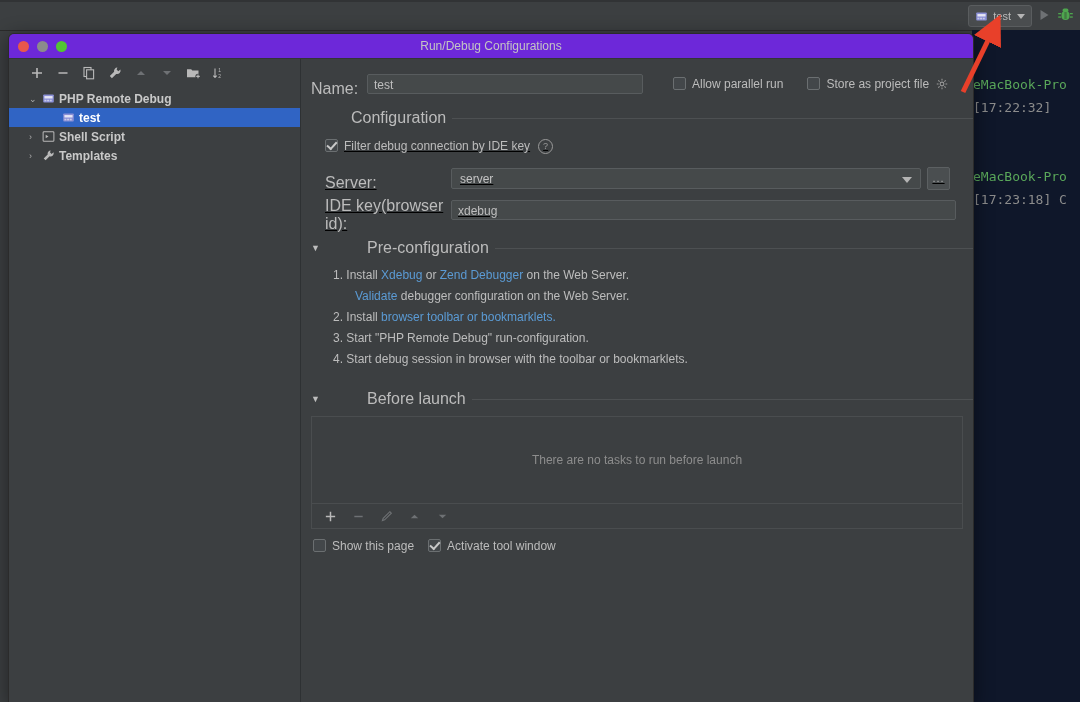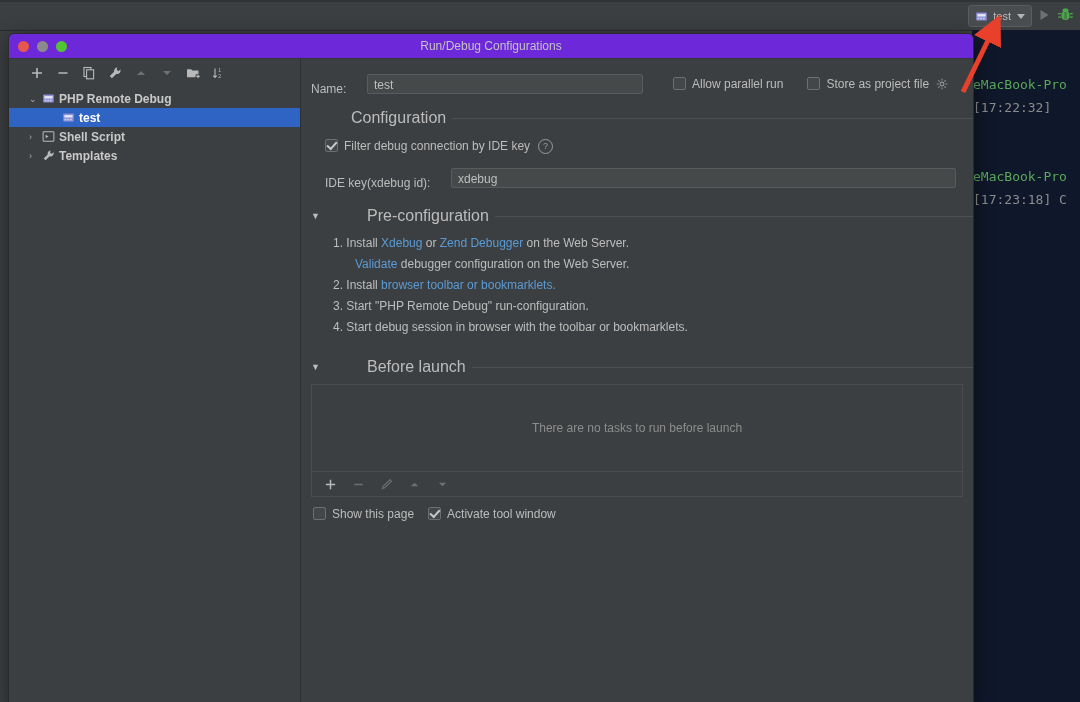--- a/index.html
+++ b/index.html
@@ -73,21 +73,21 @@
   .tree-row.selected { background: #3064c4; color: #ffffff; margin: 0 -0px; }
   .tw { width: 12px; display:inline-block; color: #aeaeae; font-size: 9px; }
   .tree-icon { width: 14px; height: 14px; margin-right: 4px; display:inline-flex; align-items:center; justify-content:center; }
   .tree-label { font-weight: bold; }
   .tree-row.child .tree-label { font-weight: bold; }
 
   
   .form-panel { flex: 1; position: relative; padding: 0; }
 
   .name-row { display: flex; align-items: center; height: 22px; margin: 14px 0 0 0; padding-left: 10px; }
-  .lbl { color: #bcbcbc; font-size: 12px; margin-top: 9px; }
+  .lbl { color: #bcbcbc; font-size: 16px; margin-top: 9px; }
   .name-label { width: 56px; }
   .textfield {
     background: #45494a; border: 1px solid #585c5e; border-radius: 2px;
     color: #bfbfbf; font-size: 12px; height: 20px; line-height: 20px;
     padding: 0 6px; box-sizing: border-box;
   }
   .name-field { width: 276px; }
   .cb-wrap { display: inline-flex; gap: 6px; font-size: 12px; color: #bcbcbc; }
   .cb {
     width: 13px; height: 13px; box-sizing: border-box;
@@ -98,21 +98,21 @@
     content: ""; width: 4px; height: 8px; border: solid #c8c8c8;
     border-width: 0 2px 2px 0; transform: rotate(42deg) translate(-1px,-1px);
   }
 
   .group { margin-top: 14px; padding-left: 10px; }
   .group-head { display: flex; align-items: center; gap: 6px; }
   .group-title { font-size: 16px; color: #bcbcbc; white-space: nowrap; margin-left: 40px; }
   .group-rule { flex: 1; height: 1px; background: #4d5052; }
   .caret { font-size: 9px; color: #bdbdbd; width: 10px; display:inline-block; }
 
-  .field-row { display: flex; align-items: center; height: 22px; margin-top: 10px; padding-left: 14px; }
+  .field-row { display: flex; align-items: center; height: 22px; margin-top: 10px; padding-left: 14px; text-decoration: underline; }
   .combo {
     position: relative; background: #45494a; border: 1px solid #585c5e; border-radius: 2px;
     height: 21px; color: #c3c3c3; font-size: 12px; line-height: 21px; padding: 0 26px 0 8px; box-sizing: border-box;
   }
   .combo-arrow { position: absolute; right: 8px; top: 8px; width:0; height:0;
     border-left: 5px solid transparent; border-right: 5px solid transparent; border-top: 6px solid #b4b4b4; }
   .ellipsis-btn {
     width: 21px; height: 21px; margin-left: 6px; background: #4a4e50;
     border: 1px solid #5c6062; border-radius: 2px; color: #b0b0b0;
     font-size: 11px; display: inline-flex; align-items: center; justify-content: center; letter-spacing: 1px;
@@ -342,23 +342,31 @@
           </div>
 
           <div class="field-row" style="margin-top:8px">
             <span class="cb-wrap">
               <span class="cb checked"></span>
               <span>Filter debug connection by IDE key</span>
             </span>
             <span class="help-icon">?</span>
           </div>
 
-
           <div class="field-row">
-            <span class="lbl" style="width:126px">IDE key(xdebug id):</span>
+            <span class="lbl" style="width:126px">Server:</span>
+            <span class="combo" style="width:470px">
+              <span>server</span>
+              <span class="combo-arrow"></span>
+            </span>
+            <span class="ellipsis-btn">...</span>
+          </div>
+
+          <div class="field-row">
+            <span class="lbl" style="width:126px">IDE key(browser id):</span>
             <span class="textfield" style="width:505px">xdebug</span>
           </div>
         </div>
 
         <div class="group" style="margin-top:18px">
           <div class="group-head">
             <span class="caret">▼</span>
             <span class="group-title">Pre-configuration</span>
             <span class="group-rule"></span>
           </div>

